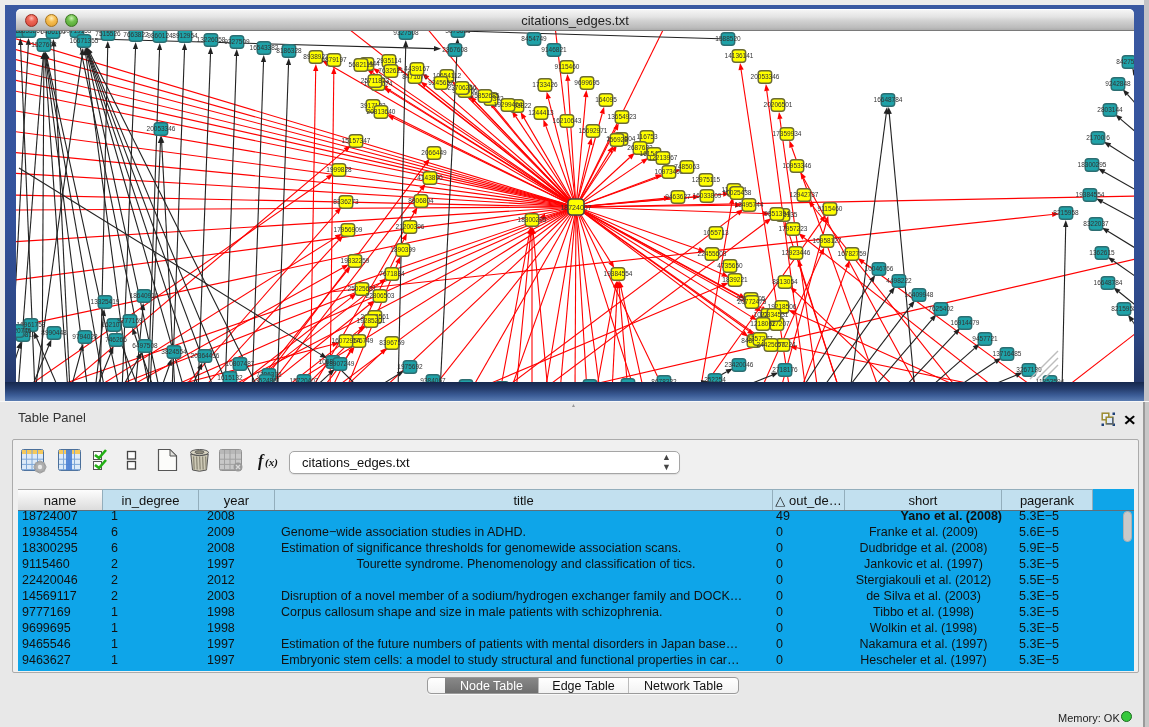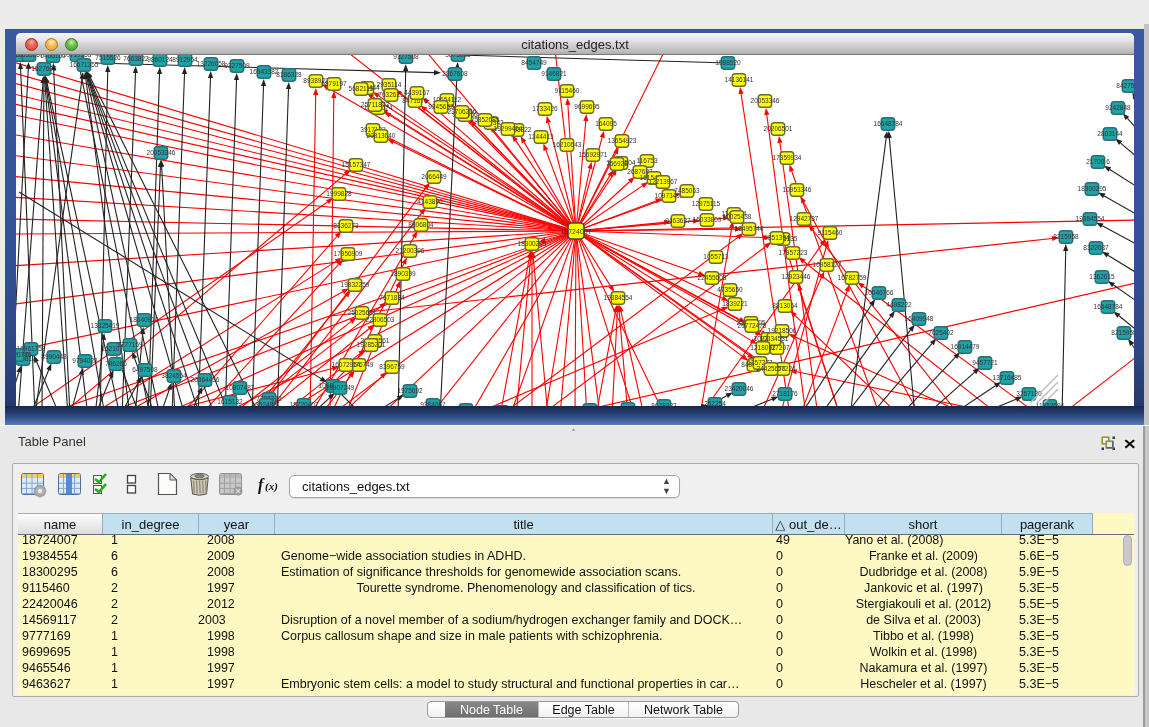--- a/index.html
+++ b/index.html
@@ -1,17 +1,17 @@
 <!DOCTYPE html>
 <html><head>
 <meta charset="utf-8">
 <style>
 * { margin:0; padding:0; box-sizing:border-box; }
 html,body { width:1149px; height:727px; overflow:hidden; font-family:"Liberation Sans", sans-serif; background:#ececec; }
-#page { position:relative; width:1149px; height:622px;margin-top:24px; }
+#page { position:relative; width:1149px; height:622px; }
 
 #frame { position:absolute; left:5px; top:5px; width:1139px; height:396px;
   background:linear-gradient(180deg,#3a59a2 0%,#33519a 55%,#2c4784 82%,#24386a 96%); }
 #frame-bottom { position:absolute; left:5px; top:382px; width:1139px; height:19px;
   background:linear-gradient(180deg,#16284d 0%,#243c6c 35%,#3b5c96 70%,#5a7cb2 100%); }
 #rightstrip { position:absolute; left:1144px; top:0; width:5px; height:401px; background:#c2c2c6; }
 
 #titlebar { position:absolute; left:16px; top:9px; width:1118px; height:22px; z-index:5;
   border-radius:5px 5px 0 0;
   background:linear-gradient(180deg,#f7f7f7 0%,#e3e3e3 38%,#d2d2d2 55%,#bcbcbc 88%,#adadad 100%);
@@ -29,21 +29,21 @@
 #tp-float { position:absolute; left:1100px; top:10px; width:17px; height:15px; }
 #tp-close { position:absolute; left:1124px; top:10px; font-size:14px; font-weight:bold; color:#000; transform:scaleX(1.15); }
 #tp-inner { position:absolute; left:12px; top:37px; width:1127px; height:234px;
   background:#f0f0f0; border:1px solid #ababab; border-radius:2px; }
 #toolbar { position:absolute; left:8px; top:8px; width:1110px; height:32px; }
 #dropdown { position:absolute; left:276px; top:11px; width:391px; height:23px; background:#fff;
   border:1px solid #a5a5a5; border-radius:5px; font-size:13px; color:#111; line-height:21px; padding-left:12px;
   box-shadow:0 1px 1px rgba(0,0,0,0.08); }
 #dd-arr { position:absolute; right:8px; top:0px; font-size:9px; color:#444; line-height:10px; text-align:center;}
 
-#tbl { position:absolute; left:5px; top:49px; width:1116px; height:182px; background:#fef9c3; }
+#tbl { position:absolute; left:5px; top:49px; width:1116px; height:182px; background:#0ea5e9; }
 .hdr { position:absolute; top:0; height:21px; background:#c2e0ef; border-right:1px solid #93aebc; border-top:1px solid #93aebc;
   font-size:13px; color:#111; text-align:center; line-height:21px; }
 #hdr-name { background:linear-gradient(180deg,#fdfdfd,#dcdcdc); border-top:1px solid #aaa; }
 .hdr-bottom { position:absolute; top:21px; left:0; width:1116px; height:1px; background:#5f6f7a; }
 .row { position:absolute; left:0; width:1116px; height:16px; font-size:12.5px; color:#111; white-space:nowrap; }
 .c { position:absolute; top:0; height:16px; line-height:16px; overflow:hidden; }
 #scrollthumb { position:absolute; left:1110px; top:71px; width:9px; height:31px; background:#c9c9c9; border-radius:5px; border:1px solid #b0b0b0;}
 
 #tabs { position:absolute; left:427px; top:275px; height:17px; border:1px solid #9a9a9a; border-radius:4px; overflow:hidden;
   background:linear-gradient(180deg,#ffffff,#f2f2f2); box-shadow:0 1px 0 rgba(255,255,255,0.7);padding-left:17px;}
@@ -891,21 +891,21 @@
           <div class="hdr" style="left:257px;width:498px;">title</div>
           <div class="hdr" style="left:755px;width:72px;">△ out_de…</div>
           <div class="hdr" style="left:827px;width:157px;">short</div>
           <div class="hdr" style="left:984px;width:91px;">pagerank</div>
           <div class="hdr-bottom"></div>
           <div class="row" style="top:19px;">
             <div class="c" style="left:4px;width:80px;">18724007</div>
             <div class="c" style="left:93px;width:85px;">1</div>
             <div class="c" style="left:189px;width:66px;">2008</div>
             <div class="c" style="left:758px;width:67px;">49</div>
-            <div class="c" style="left:827px;width:157px;text-align:left;">Yano et al. (2008)</div>
+            <div class="c" style="left:827px;width:157px;text-align:right;font-weight:bold;">Yano et al. (2008)</div>
             <div class="c" style="left:1001px;width:72px;">5.3E−5</div>
           </div>
           <div class="row" style="top:35px;">
             <div class="c" style="left:4px;width:80px;">19384554</div>
             <div class="c" style="left:93px;width:85px;">6</div>
             <div class="c" style="left:189px;width:66px;">2009</div>
             <div class="c" style="left:263px;width:490px;">Genome−wide association studies in ADHD.</div>
             <div class="c" style="left:758px;width:67px;">0</div>
             <div class="c" style="left:827px;width:157px;text-align:center;">Franke et al. (2009)</div>
             <div class="c" style="left:1001px;width:72px;">5.6E−5</div>
@@ -932,21 +932,21 @@
             <div class="c" style="left:4px;width:80px;">22420046</div>
             <div class="c" style="left:93px;width:85px;">2</div>
             <div class="c" style="left:189px;width:66px;">2012</div>
             <div class="c" style="left:758px;width:67px;">0</div>
             <div class="c" style="left:827px;width:157px;text-align:center;">Stergiakouli et al. (2012)</div>
             <div class="c" style="left:1001px;width:72px;">5.5E−5</div>
           </div>
           <div class="row" style="top:99px;">
             <div class="c" style="left:4px;width:80px;">14569117</div>
             <div class="c" style="left:93px;width:85px;">2</div>
-            <div class="c" style="left:180px;width:66px;">2003</div>
+            <div class="c" style="left:189px;width:66px;">2003</div>
             <div class="c" style="left:263px;width:490px;">Disruption of a novel member of a sodium/hydrogen exchanger family and DOCK…</div>
             <div class="c" style="left:758px;width:67px;">0</div>
             <div class="c" style="left:827px;width:157px;text-align:center;">de Silva et al. (2003)</div>
             <div class="c" style="left:1001px;width:72px;">5.3E−5</div>
           </div>
           <div class="row" style="top:115px;">
             <div class="c" style="left:4px;width:80px;">9777169</div>
             <div class="c" style="left:93px;width:85px;">1</div>
             <div class="c" style="left:189px;width:66px;">1998</div>
             <div class="c" style="left:263px;width:490px;">Corpus callosum shape and size in male patients with schizophrenia.</div>
@@ -959,20 +959,21 @@
             <div class="c" style="left:93px;width:85px;">1</div>
             <div class="c" style="left:189px;width:66px;">1998</div>
             <div class="c" style="left:758px;width:67px;">0</div>
             <div class="c" style="left:827px;width:157px;text-align:center;">Wolkin et al. (1998)</div>
             <div class="c" style="left:1001px;width:72px;">5.3E−5</div>
           </div>
           <div class="row" style="top:147px;">
             <div class="c" style="left:4px;width:80px;">9465546</div>
             <div class="c" style="left:93px;width:85px;">1</div>
             <div class="c" style="left:189px;width:66px;">1997</div>
+            <div class="c" style="left:263px;width:490px;">Estimation of the future numbers of patients with mental disorders in Japan base…</div>
             <div class="c" style="left:758px;width:67px;">0</div>
             <div class="c" style="left:827px;width:157px;text-align:center;">Nakamura et al. (1997)</div>
             <div class="c" style="left:1001px;width:72px;">5.3E−5</div>
           </div>
           <div class="row" style="top:163px;">
             <div class="c" style="left:4px;width:80px;">9463627</div>
             <div class="c" style="left:93px;width:85px;">1</div>
             <div class="c" style="left:189px;width:66px;">1997</div>
             <div class="c" style="left:263px;width:490px;">Embryonic stem cells: a model to study structural and functional properties in car…</div>
             <div class="c" style="left:758px;width:67px;">0</div>

